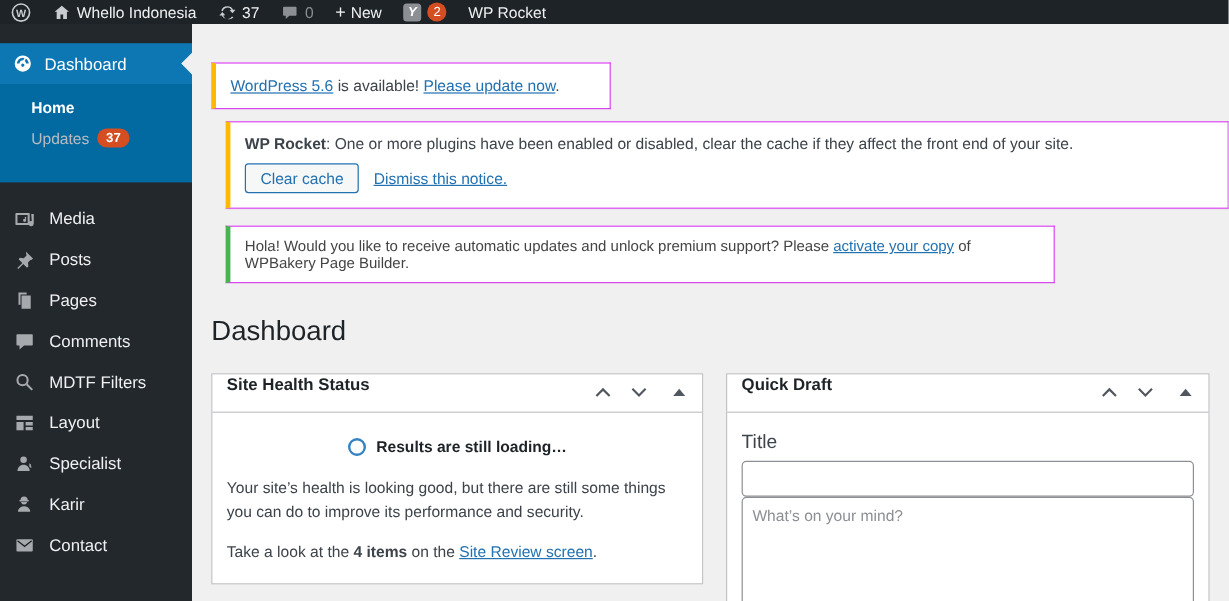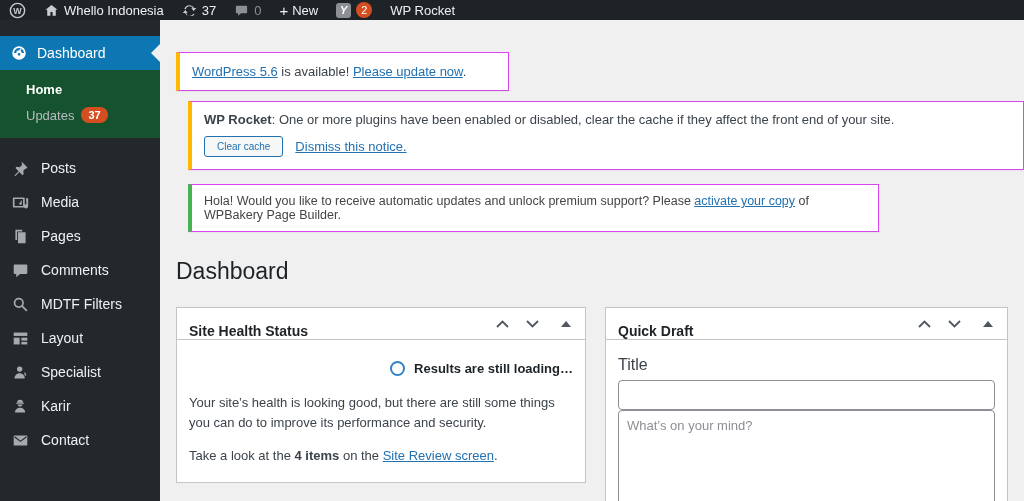--- a/index.html
+++ b/index.html
@@ -21,62 +21,62 @@
     font-size:11px; display:flex; align-items:center; justify-content:center; padding:0 4px; }
 
   
   .sidebar { position:absolute; top:20px; left:0; width:160px; height:481px; background:#23282d; }
   .menu-top { height:16px; }
   .menu-item-active { position:relative; display:flex; align-items:center; gap:9px; height:34px;
     background:#0d77b4; color:#fff; font-size:14px; padding-left:10px; cursor:pointer; }
   .menu-item-active .arrow { position:absolute; right:0; top:50%; transform:translateY(-50%);
     width:0; height:0; border-top:9px solid transparent; border-bottom:9px solid transparent;
     border-right:9px solid #f0f0f1; }
-  .submenu { background:#14532d; padding:7px 0 10px 0; }
+  .submenu { background:#0369a1; padding:7px 0 24px 0; }
   .submenu a { display:flex; align-items:center; gap:7px; padding:5px 12px 5px 26px;
     font-size:13px; color:#b8bcc2; text-decoration:none; cursor:pointer; }
   .submenu a.current { color:#fff; font-weight:bold; }
   .side-badge { display:inline-flex; align-items:center; justify-content:center;
     background:#d54e21; color:#fff; border-radius:10px; font-size:11px; font-weight:bold;
     padding:1px 7px; line-height:14px; }
   .menu-list { padding-top:13px; }
   .menu-item { display:flex; align-items:center; gap:11px; height:34px; padding-left:10px;
     color:#f0f0f1; font-size:14px; cursor:pointer; }
   .menu-item .micon { width:20px; height:20px; color:#a7aaad; display:flex; align-items:center; justify-content:center; }
 
   
   .main { position:absolute; top:20px; left:160px; width:864px; height:481px; }
   .notice { background:#fff; border:1px solid #d946ef; box-shadow:0 1px 1px rgba(0,0,0,.04); }
   .notice a { color:#2271b1; text-decoration:underline; cursor:pointer; }
   .notice-nag { margin:32px 0 0 16px; width:333px; border-left:4px solid #ffb900; padding:11px 12px; }
   .notice-rocket { margin:10px 0 0 28px; width:836px; border-left:4px solid #ffb900; padding:10px 12px 12px; }
   .notice-rocket .actions { margin-top:9px; display:flex; align-items:center; gap:12px; }
   .btn-clear { background:#f6f7f7; border:1px solid #2271b1; border-radius:3px; color:#2271b1;
-    font-size:10px; padding:4px 12px; cursor:pointer; font-family:inherit; }
+    font-size:13px; padding:4px 12px; cursor:pointer; font-family:inherit; }
   .notice-green { margin:14px 0 0 28px; width:691px; border-left:4px solid #46b450; padding:9px 12px; font-size:12.5px; color:#444; }
 
   h1.page-title { margin:26px 0 0 16px; font-size:23px; font-weight:400; color:#1d2327; line-height:1.2; }
 
   .columns { display:flex; gap:19px; margin:21px 16px 0 16px; align-items:flex-start; }
   .col-left { width:410px; }
   .col-right { width:403px; }
   .postbox { background:#fff; border:1px solid #c3c4c7; }
   .postbox + .postbox { margin-top:23px; }
-  .postbox-header { display:flex; align-items:flex-end; justify-content:space-between;
+  .postbox-header { display:flex; align-items:flex-start; justify-content:space-between;
     height:32px; padding:0 8px 0 12px; border-bottom:1px solid #c3c4c7; }
   .postbox-title { font-size:14px; font-weight:bold; color:#1d2327; }
   .handle-actions { display:flex; align-items:center; }
   .hbtn { background:none; border:none; width:30px; height:30px; display:flex; align-items:center;
     justify-content:center; cursor:pointer; color:#50575e; }
   .toggle-tri { width:0; height:0; border-left:5px solid transparent; border-right:5px solid transparent;
     border-bottom:6px solid #50575e; margin-left:8px; }
   .postbox-body { padding:12px; }
 
   
-  .sh-loading { display:flex; align-items:center; justify-content:flex-end; gap:9px; margin:9px 0 17px; }
+  .sh-loading { display:flex; align-items:center; justify-content:center; gap:9px; margin:9px 0 17px; }
   .sh-spinner { width:15px; height:15px; border:2px solid #3582c4; border-radius:50%; }
   .sh-loading b { color:#1d2327; font-size:13px; }
   .sh-p { color:#3c434a; line-height:1.55; margin-bottom:13px; }
   .sh-p:last-child { margin-bottom:4px; }
   .sh-p a { color:#2271b1; text-decoration:underline; cursor:pointer; }
 
   
   .qd-label { display:block; color:#3c434a; font-size:16px; margin:4px 0 6px; }
   .qd-input { width:100%; height:30px; border:1px solid #8c8f94; border-radius:4px;
     background:#fff; padding:0 8px; font-family:inherit; font-size:13px; }
@@ -143,32 +143,32 @@
       </a>
       <a>
         <span>Updates</span>
         <span class="side-badge">37</span>
       </a>
     </div>
     <nav class="menu-list">
       <div class="menu-item">
         <span class="micon">
             <svg width="17" height="17" viewBox="0 0 20 20" fill="currentColor">
+              <path d="M2 4h12c.6 0 1 .4 1 1v10c0 .6-.4 1-1 1H2c-.6 0-1-.4-1-1V5c0-.6.4-1 1-1zm1 2v8h10V6zM16.5 5H19v9.5a2.5 2.5 0 1 1-2-2.45zM9.8 8.2l1.7-.5v3.6a1.5 1.5 0 1 1-1-1.4V9z"></path>
+            </svg>
+          </span>
+        <span>Media</span>
+      </div>
+      <div class="menu-item">
+        <span class="micon">
+            <svg width="17" height="17" viewBox="0 0 20 20" fill="currentColor">
               <path d="M11.2 1.8 18.2 8.8l-1.4 1.4-.8-.2-2.7 2.7.4 3.8-1.3 1.3-3.7-3.7-4.9 4.9-.9-.9 4.9-4.9-3.7-3.7L5.4 8l3.8.4 2.7-2.7-.2-.8z"></path>
             </svg>
           </span>
         <span>Posts</span>
-      </div>
-      <div class="menu-item">
-        <span class="micon">
-            <svg width="17" height="17" viewBox="0 0 20 20" fill="currentColor">
-              <path d="M2 4h12c.6 0 1 .4 1 1v10c0 .6-.4 1-1 1H2c-.6 0-1-.4-1-1V5c0-.6.4-1 1-1zm1 2v8h10V6zM16.5 5H19v9.5a2.5 2.5 0 1 1-2-2.45zM9.8 8.2l1.7-.5v3.6a1.5 1.5 0 1 1-1-1.4V9z"></path>
-            </svg>
-          </span>
-        <span>Media</span>
       </div>
       <div class="menu-item">
         <span class="micon">
             <svg width="17" height="17" viewBox="0 0 20 20" fill="currentColor">
               <path d="M4 2h8v2H6v10H4zM7 5h9v13H7z"></path>
             </svg>
           </span>
         <span>Pages</span>
       </div>
       <div class="menu-item">

